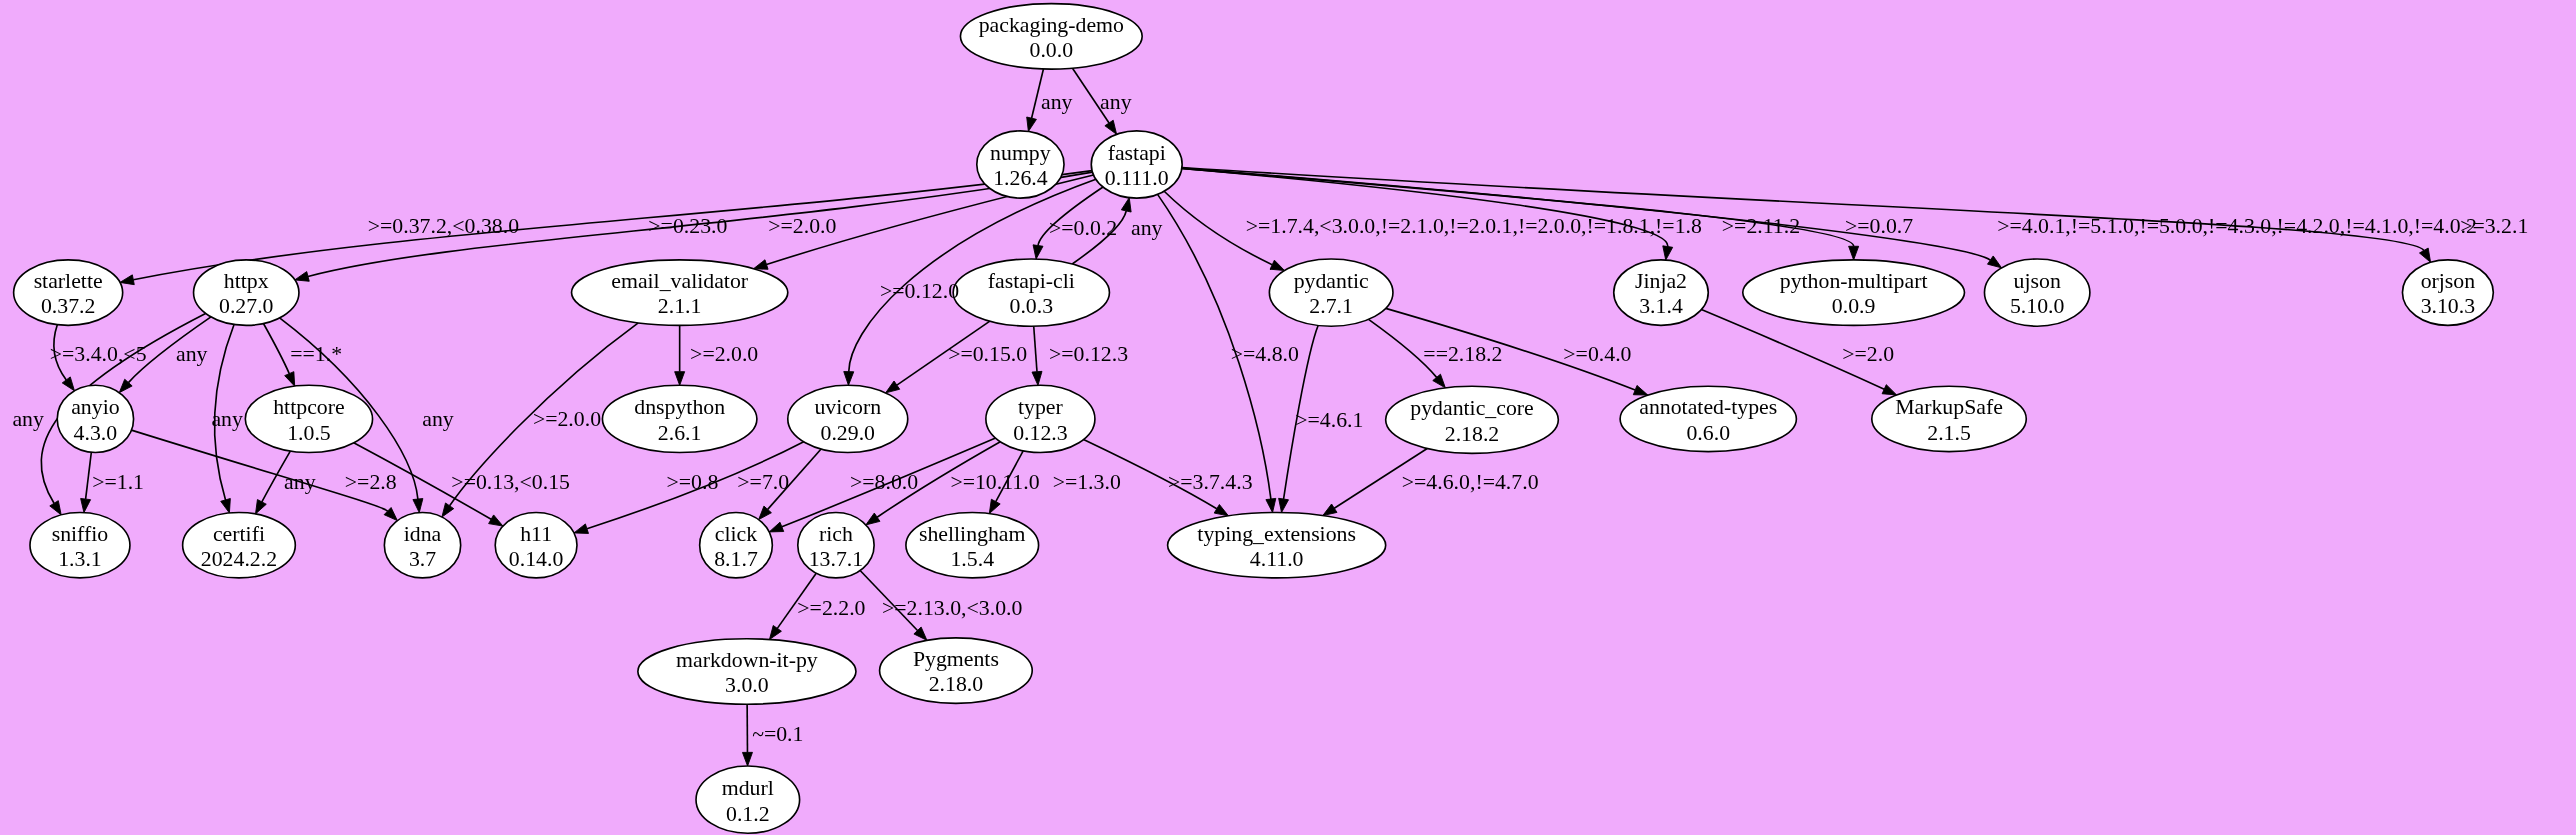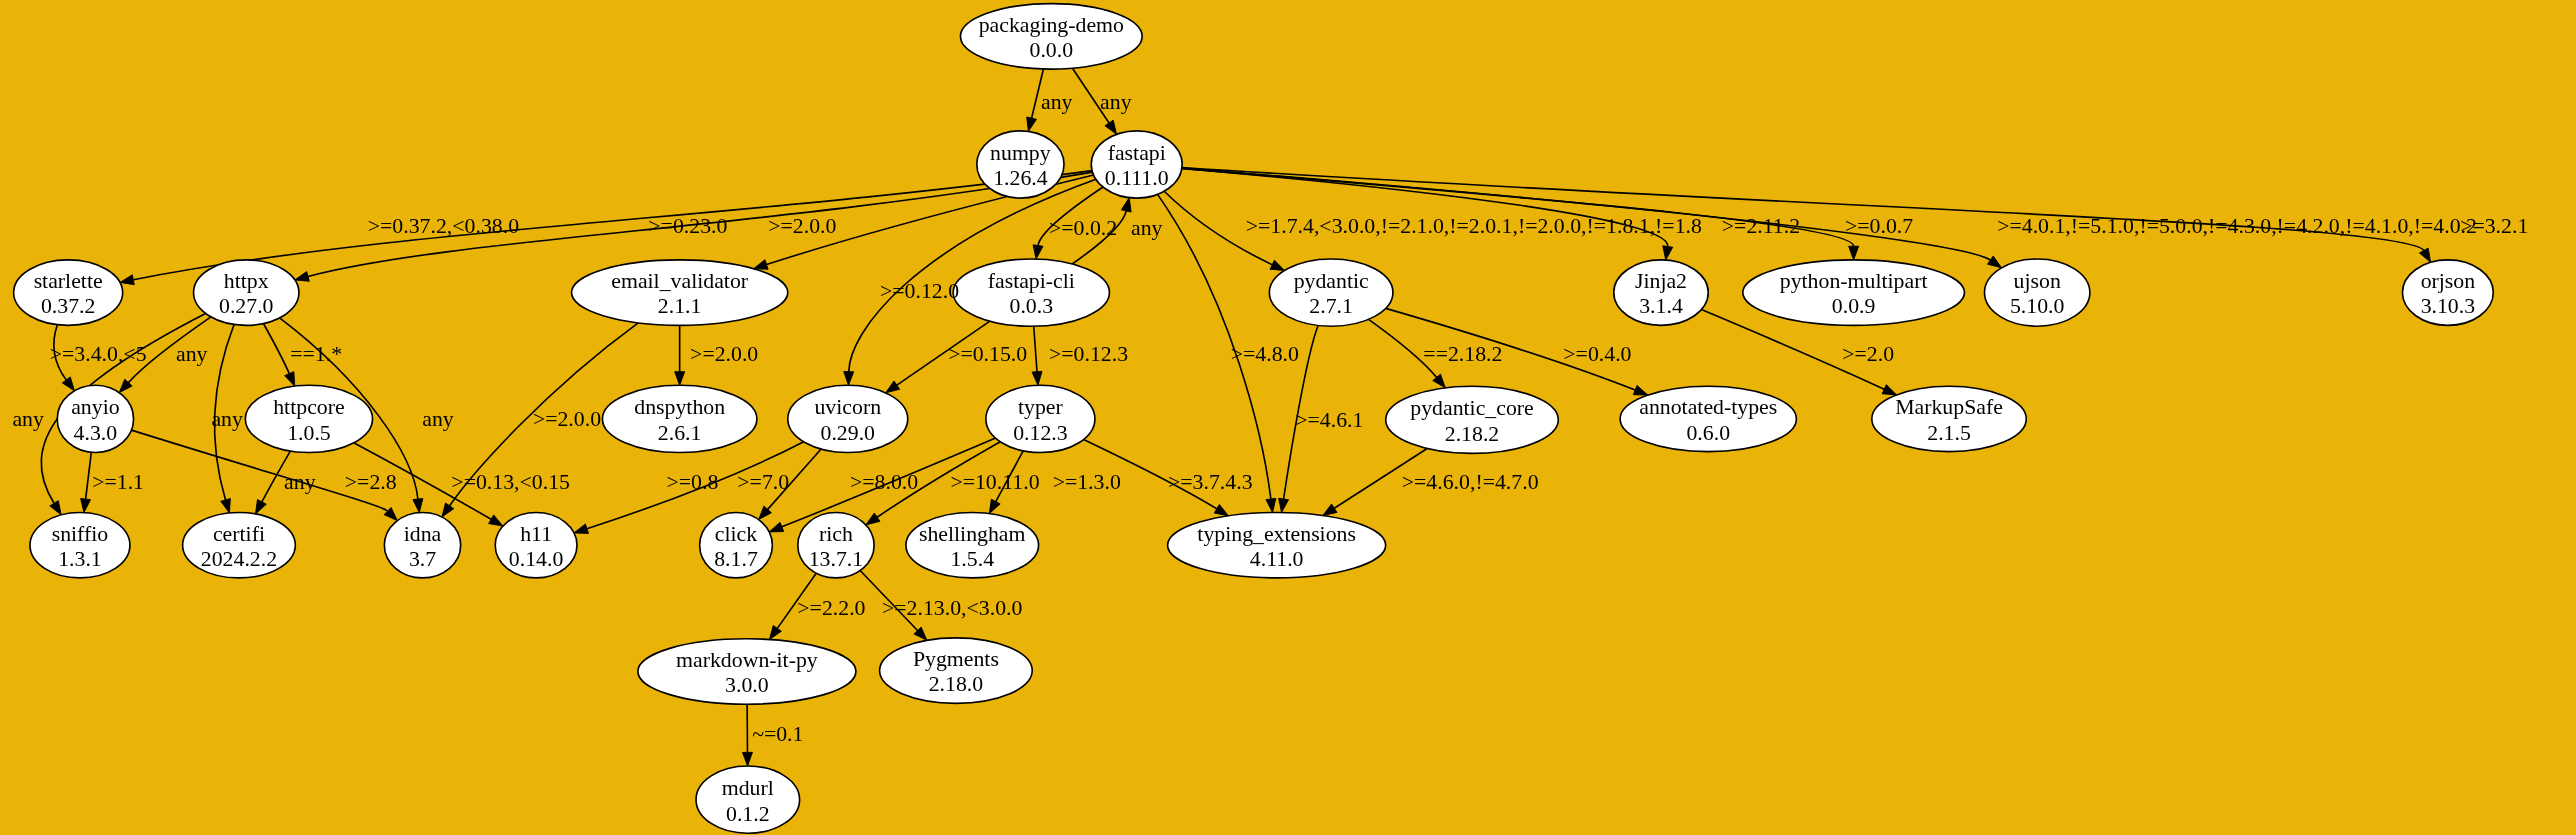--- a/index.html
+++ b/index.html
@@ -7,21 +7,21 @@
     padding: 0;
     background: #ffffff;
     width: 2576px;
     height: 836px;
     overflow: hidden;
   }
   #graph-canvas {
     position: relative;
     width: 2576px;
     height: 836px;
-    background: #eab308;
+    background: #f0abfc;
   }
   svg {
     display: block;
     font-family: "Liberation Serif", "DejaVu Serif", serif;
   }
   .node-ellipse {
     fill: #ffffff;
     stroke: #000000;
     stroke-width: 1.8;
   }

